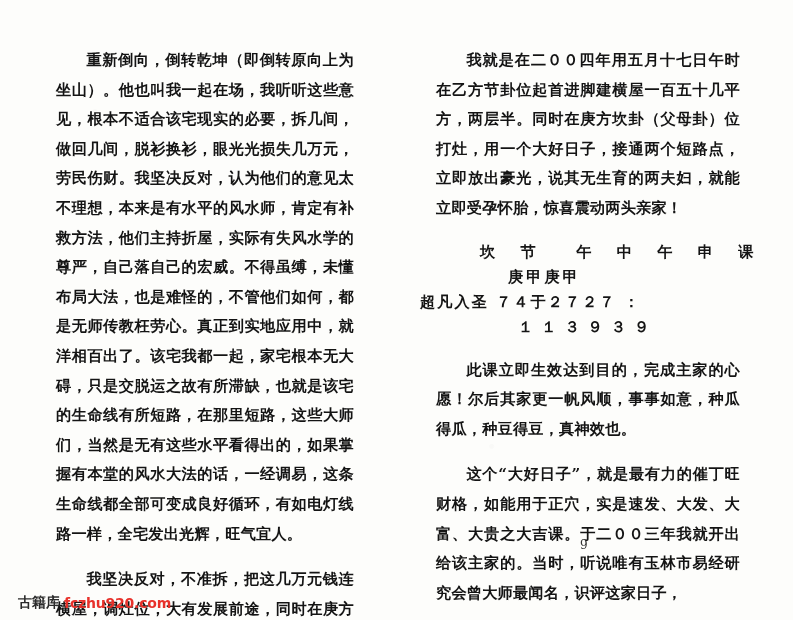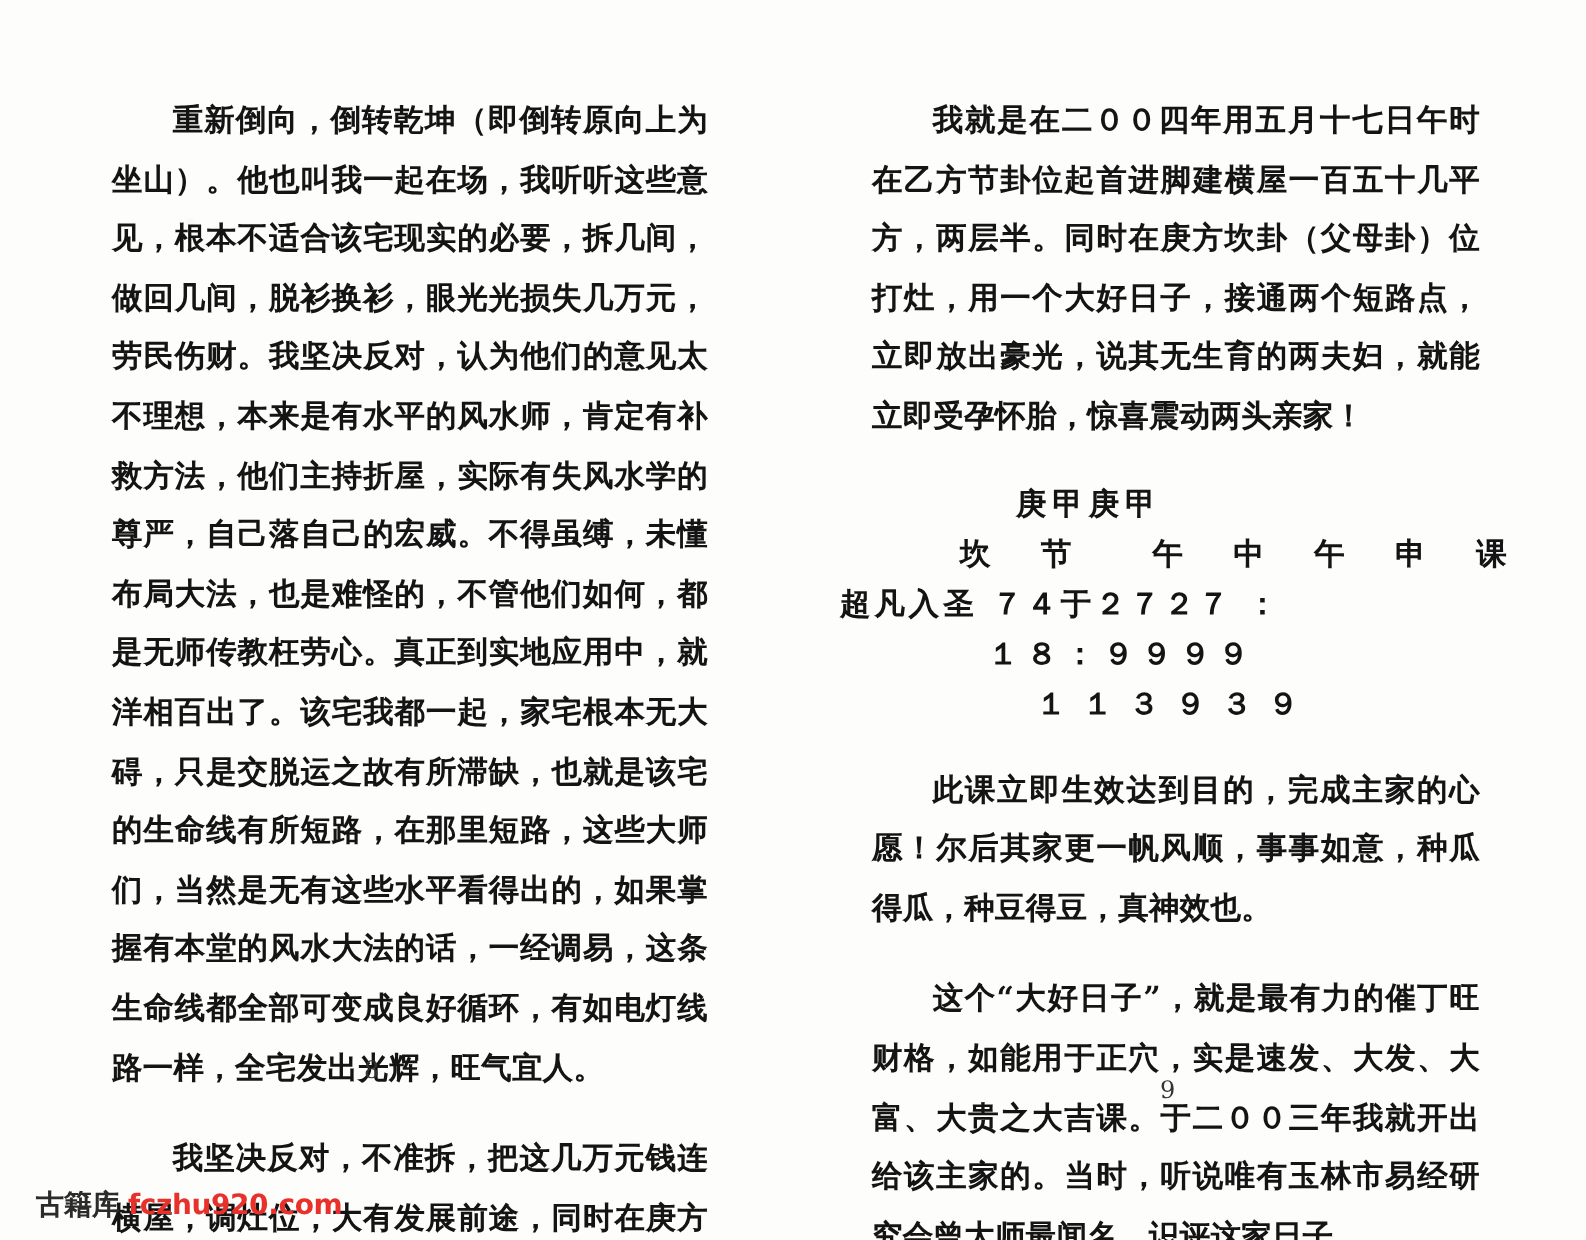--- a/index.html
+++ b/index.html
@@ -119,24 +119,23 @@
   <div class="col left">
     <p>重新倒向，倒转乾坤（即倒转原向上为坐山）。他也叫我一起在场，我听听这些意见，根本不适合该宅现实的必要，拆几间，做回几间，脱衫换衫，眼光光损失几万元，劳民伤财。我坚决反对，认为他们的意见太不理想，本来是有水平的风水师，肯定有补救方法，他们主持折屋，实际有失风水学的尊严，自己落自己的宏威。不得虽缚，未懂布局大法，也是难怪的，不管他们如何，都是无师传教枉劳心。真正到实地应用中，就洋相百出了。该宅我都一起，家宅根本无大碍，只是交脱运之故有所滞缺，也就是该宅的生命线有所短路，在那里短路，这些大师们，当然是无有这些水平看得出的，如果掌握有本堂的风水大法的话，一经调易，这条生命线都全部可变成良好循环，有如电灯线路一样，全宅发出光辉，旺气宜人。</p>
     <p>我坚决反对，不准拆，把这几万元钱连横屋，调灶位，大有发展前途，同时在庚方坎卦。主人非常乐意，采纳我的意见，说照我的办！</p>
   </div>
   <div class="page-num left">8</div>
 
   <div class="col right">
     <p>我就是在二００四年用五月十七日午时在乙方节卦位起首进脚建横屋一百五十几平方，两层半。同时在庚方坎卦（父母卦）位打灶，用一个大好日子，接通两个短路点，立即放出豪光，说其无生育的两夫妇，就能立即受孕怀胎，惊喜震动两头亲家！</p>
 
     <div class="chart">
+      <span class="chart-row r2">坎 节  午 中 午 申 课</span>
       <span class="chart-row r1">庚甲庚甲</span>
-      <span class="chart-row r2">坎 节  午 中 午 申 课</span>
       <span class="chart-row r4">超凡入圣 ７４于２７２７ ：</span>
-      <span class="chart-row r5">１８：９９９９</span>
       <span class="chart-row r6">１１３９３９</span>
     </div>
 
     <p>此课立即生效达到目的，完成主家的心愿！尔后其家更一帆风顺，事事如意，种瓜得瓜，种豆得豆，真神效也。</p>
     <p>这个“大好日子”，就是最有力的催丁旺财格，如能用于正穴，实是速发、大发、大富、大贵之大吉课。于二００三年我就开出给该主家的。当时，听说唯有玉林市易经研究会曾大师最闻名，识评这家日子，</p>
   </div>
   <div class="page-num right">9</div>
 
   <div class="footer">
     <span class="cn">古籍库</span>

